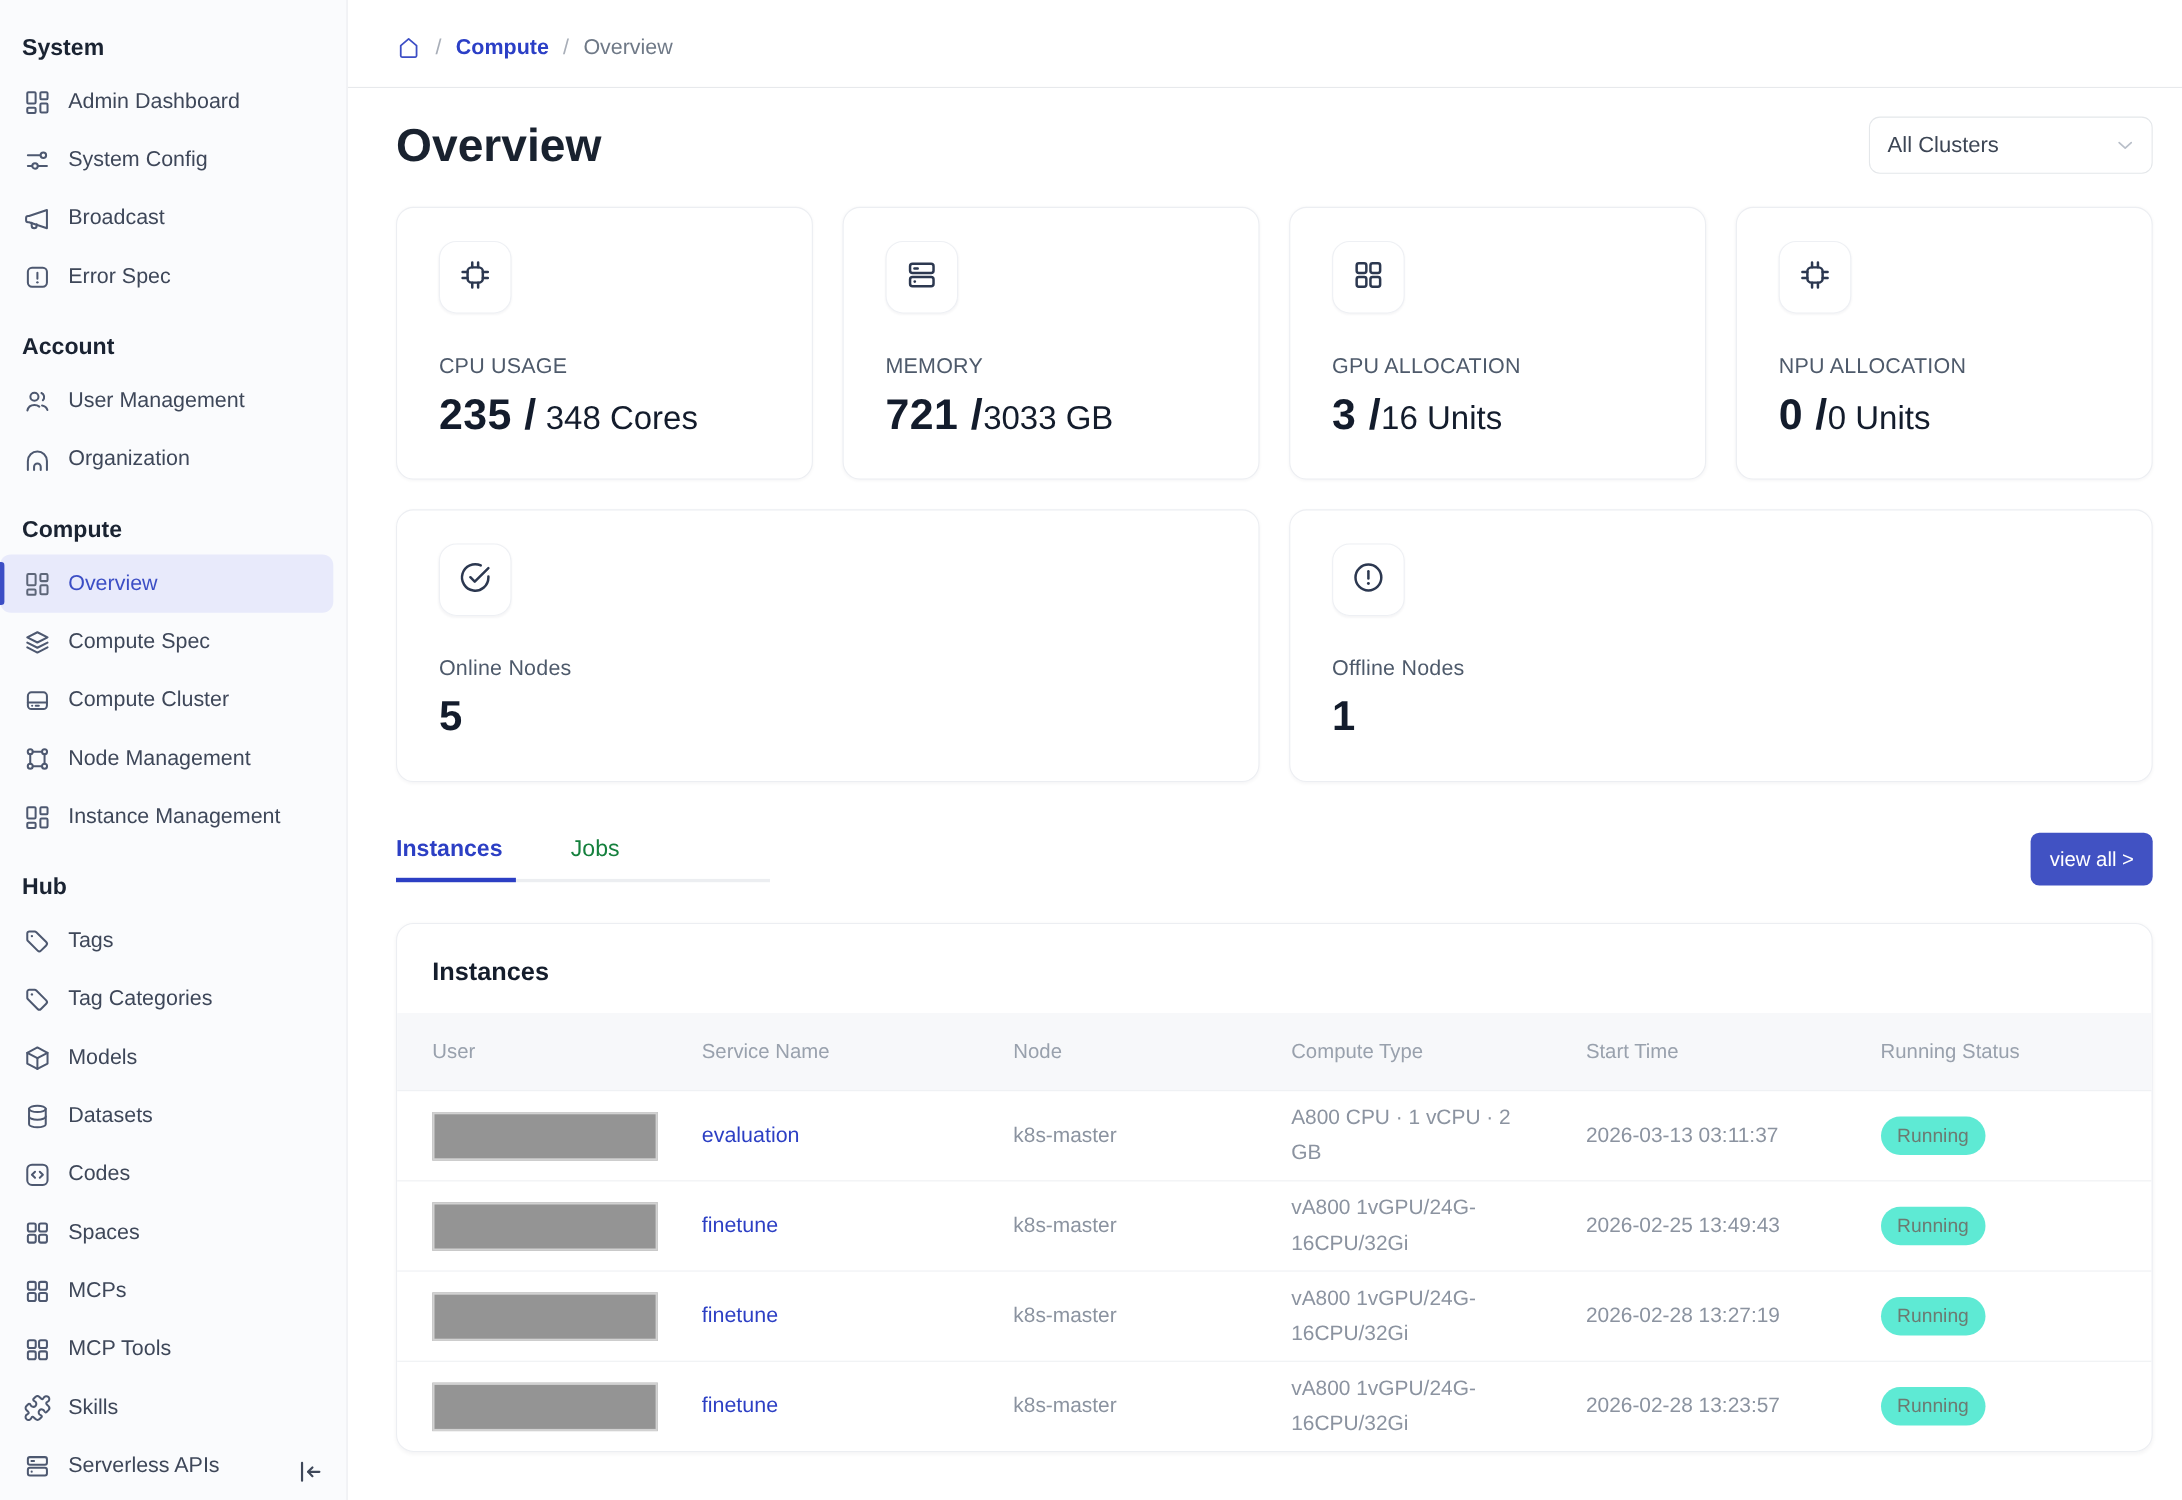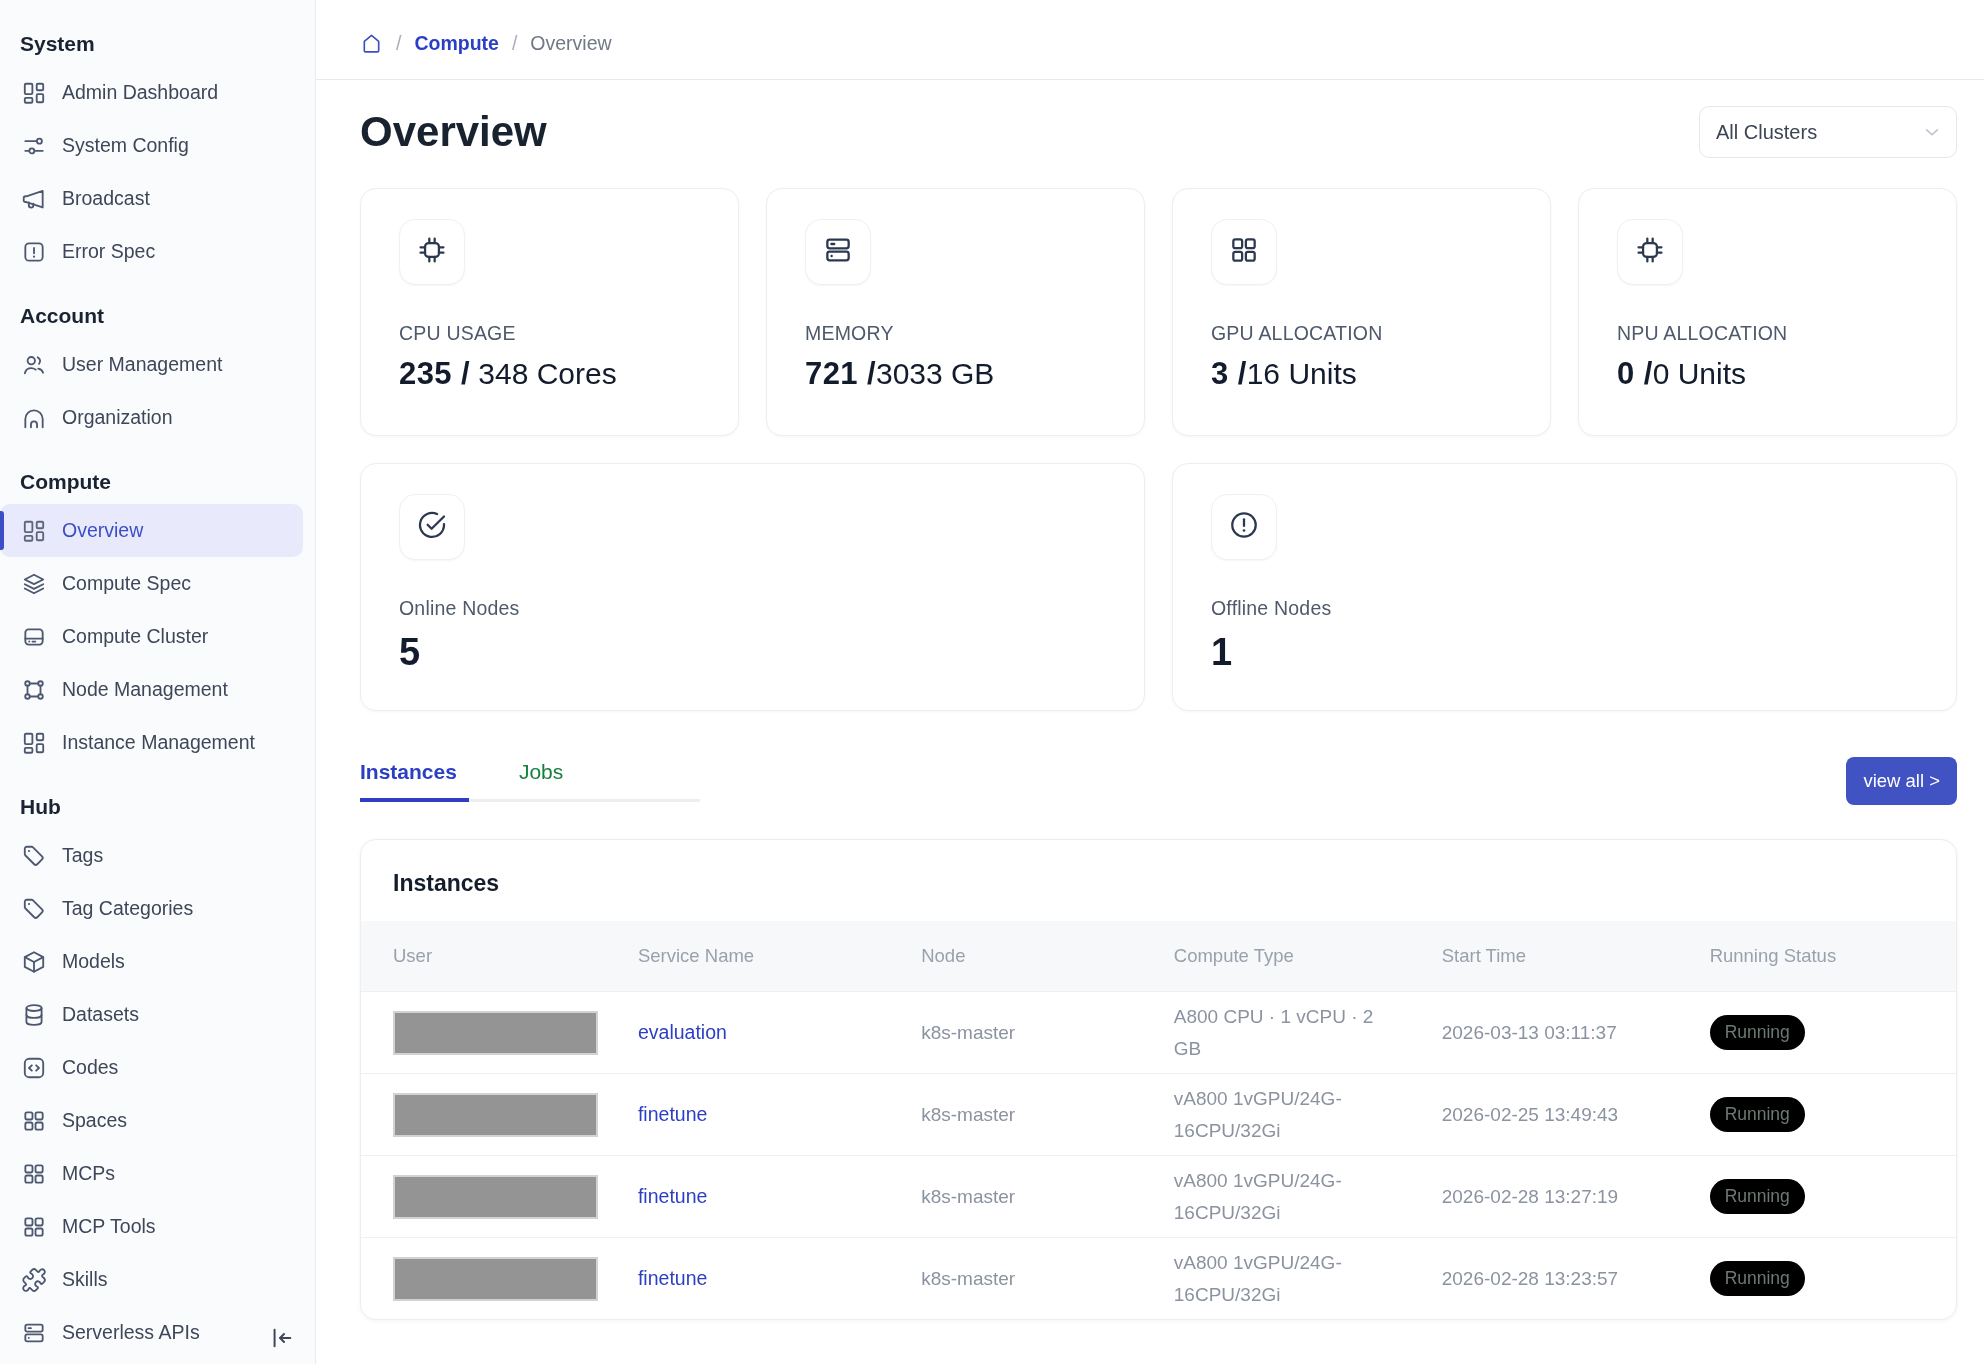--- a/index.html
+++ b/index.html
@@ -71,21 +71,21 @@
     padding: 30px 38px; height: 248px;
   }
   .icon-box {
     width: 66px; height: 66px; border: 1px solid #eef0f4; border-radius: 16px;
     display: flex; align-items: center; justify-content: center;
     color: #2c3850; box-shadow: 0 1px 2px rgba(16,24,40,.04); background: #fff;
   }
   .icon-box svg { width: 32px; height: 32px; }
   .card-label { margin-top: 37px; font-size: 19.5px; color: #4e5a6b; letter-spacing: .2px; }
   .card-value { margin-top: 11px; font-size: 30px; color: #131c2c; white-space: pre-wrap; }
-  .card-value b { font-size: 31px; font-weight: 700; letter-spacing: .4px; }
+  .card-value b { font-size: 39px; font-weight: 700; letter-spacing: .4px; }
   .cards-2 .card-value b { font-size: 38px; }
 
   .tabs-row { display: flex; align-items: center; margin-top: 46px; }
   .tabs { display: flex; gap: 50px; border-bottom: 3px solid #eceef1; padding-right: 125px; }
   .tab {
     font-size: 21px; padding: 0 12px 14px 0; color: #15803d; font-weight: 500;
     cursor: pointer; border-bottom: 4px solid transparent; margin-bottom: -3.5px;
   }
   .tab.active { color: #2c3fc4; font-weight: 700; border-bottom-color: #2c3fc4; }
   .view-all-btn {
@@ -103,21 +103,21 @@
     display: grid;
     grid-template-columns: 16% 18.5% 16.5% 17.5% 17.5% 14%;
     padding: 0 32px; align-items: center;
   }
   .t-header { background: #f7f8fa; height: 70px; color: #99a1ad; font-size: 18.5px; font-weight: 400; }
   .t-row { min-height: 82px; border-top: 1px solid #eef0f3; }
   .redact { width: 205px; height: 44px; background: #949494; border: 2px solid #d2d2d2; }
   .cell-service { color: #2c3fc4; font-size: 19.5px; font-weight: 500; cursor: pointer; }
   .cell-dim { color: #8b93a0; font-size: 19px; line-height: 1.65; padding-right: 55px; }
   .badge {
-    display: inline-block; background: #000000; color: #6c7a71;
+    display: inline-block; background: #5eead4; color: #6c7a71;
     font-size: 17.5px; padding: 7px 15px; border-radius: 999px;
   }
 </style>
 </head>
 <body>
 
 <div class="app">
 
   <aside class="sidebar">
 

